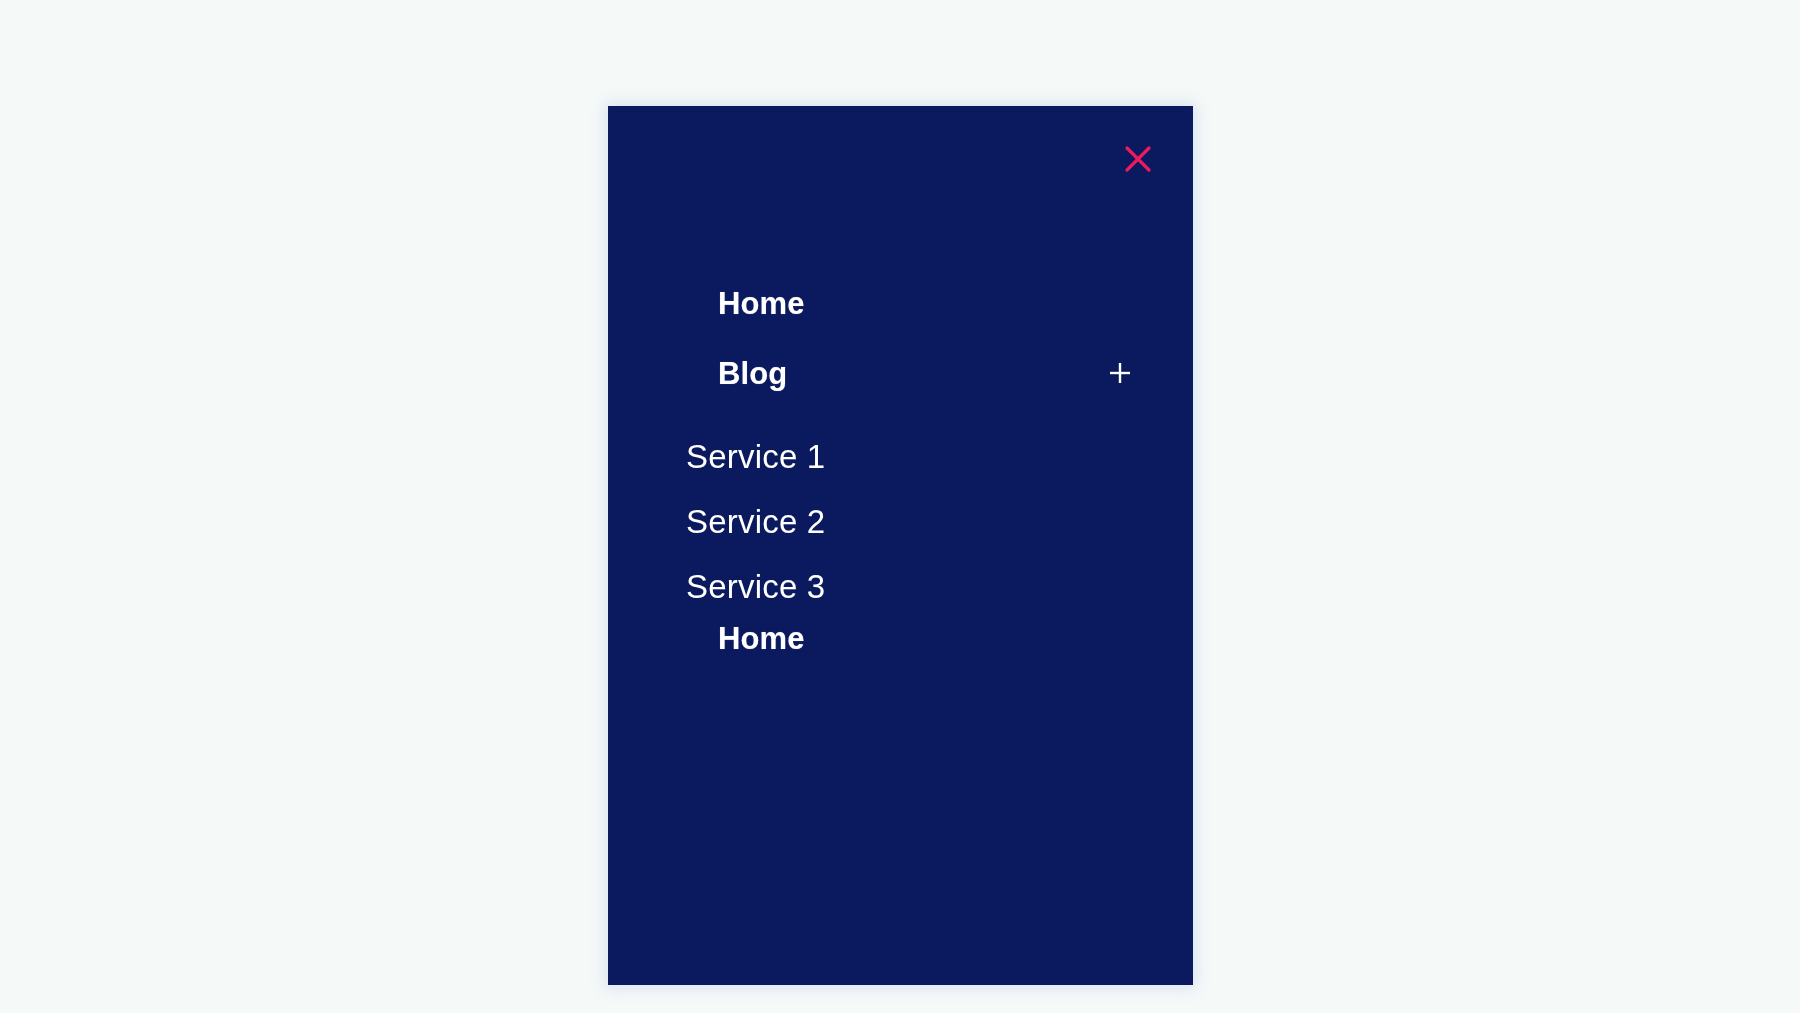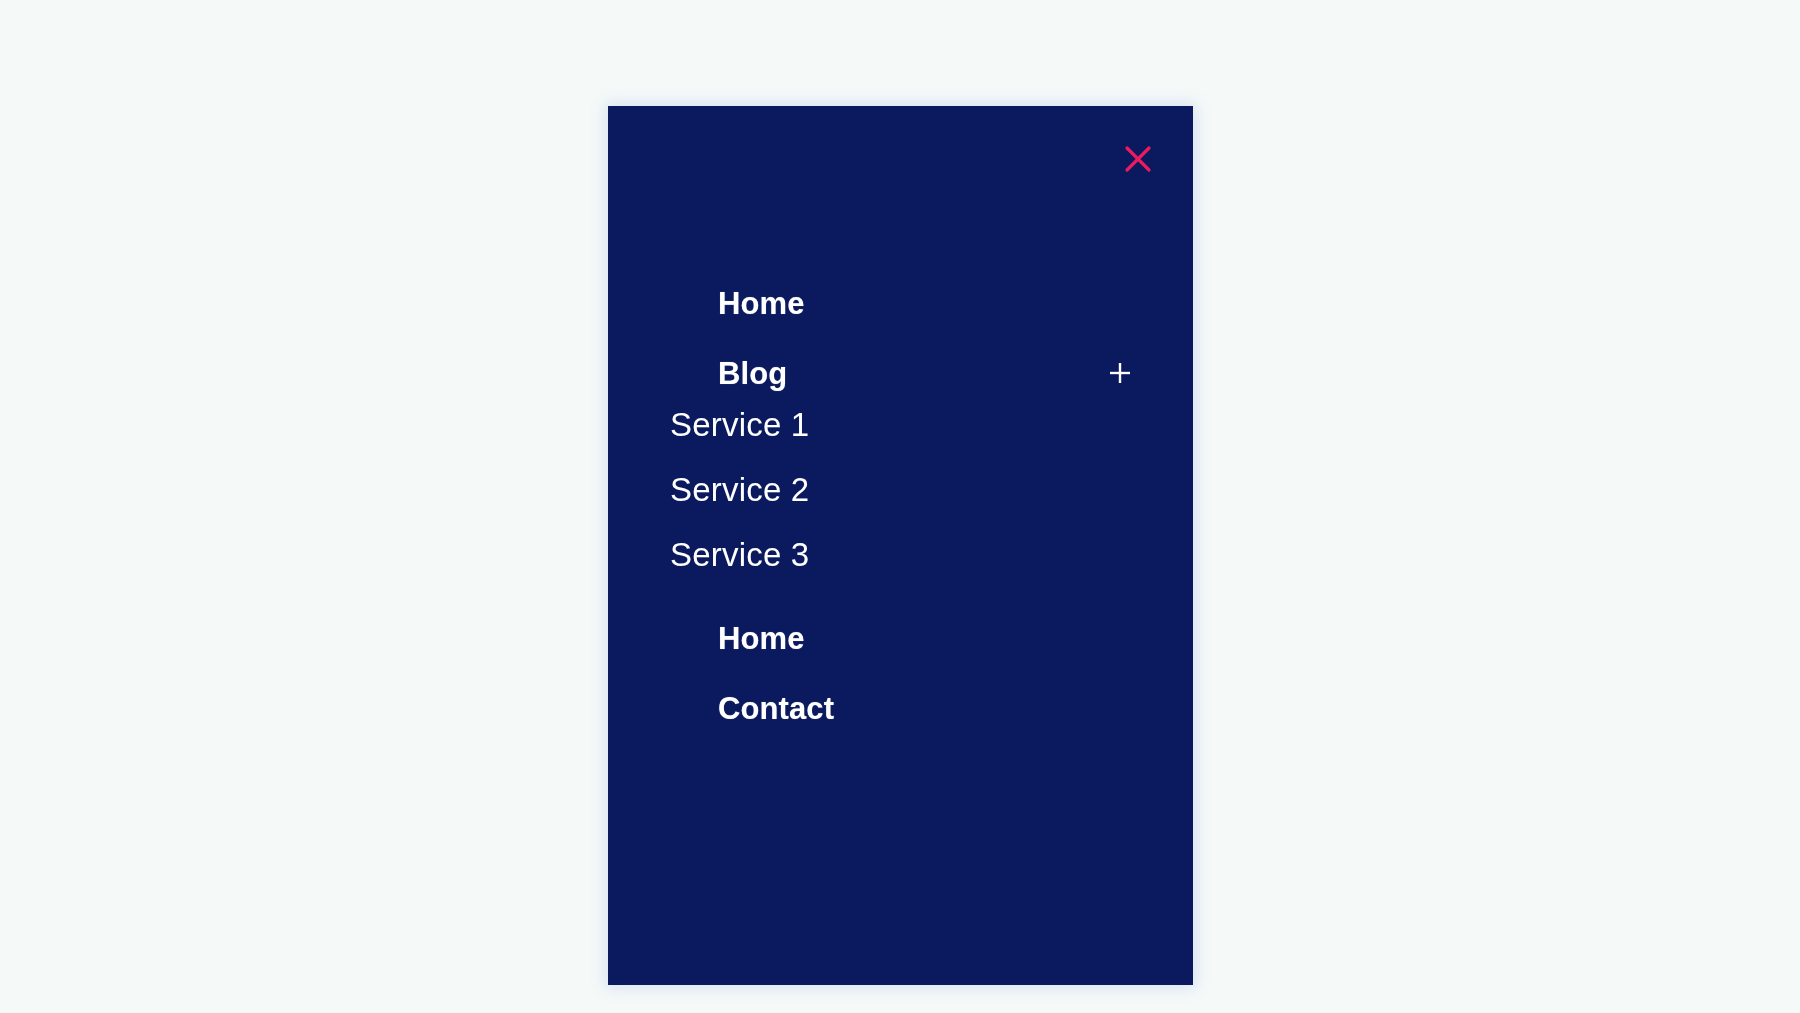--- a/index.html
+++ b/index.html
@@ -100,22 +100,22 @@
 
   
   .submenu {
     list-style: none;
     margin: 0;
     padding: 0;
   }
 
   .submenu-row {
     display: flex;
-    align-items: flex-start;
-    padding: 0 56px 0 62px;
+    align-items: flex-end;
+    padding: 0 56px 0 78px;
     height: 65px;
     cursor: pointer;
     box-sizing: border-box;
   }
 
   .submenu-label {
     color: #ffffff;
     font-size: 33px;
     font-weight: 500;
     line-height: 1;
@@ -175,21 +175,15 @@
             </div>
           </li>
         </ul>
       </li>
       <li class="nav-item">
         <div class="nav-row">
           <span class="nav-label">Home</span>
           <span class="nav-toggle-spacer"></span>
         </div>
       </li>
-      <li class="nav-item">
-        <div class="nav-row">
-          <span class="nav-label">Contact</span>
-          <span class="nav-toggle-spacer"></span>
-        </div>
-      </li>
     </ul>
 
 </div>
 
 </body></html>

